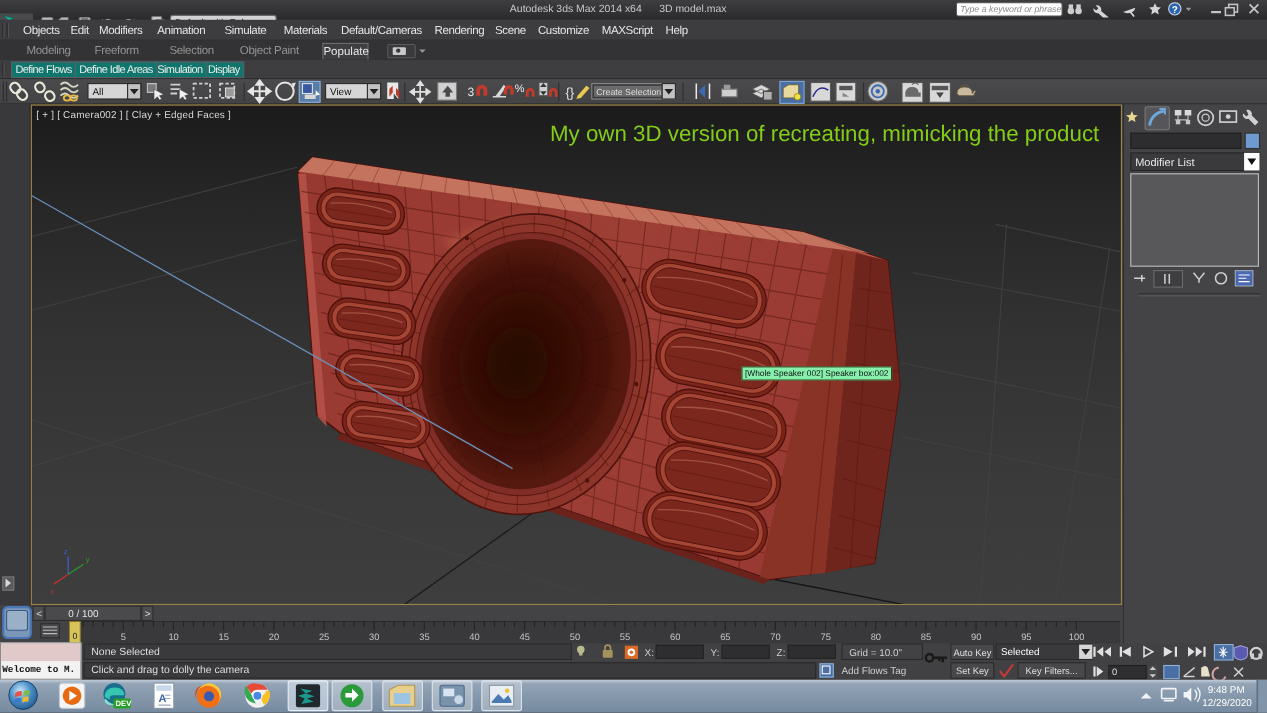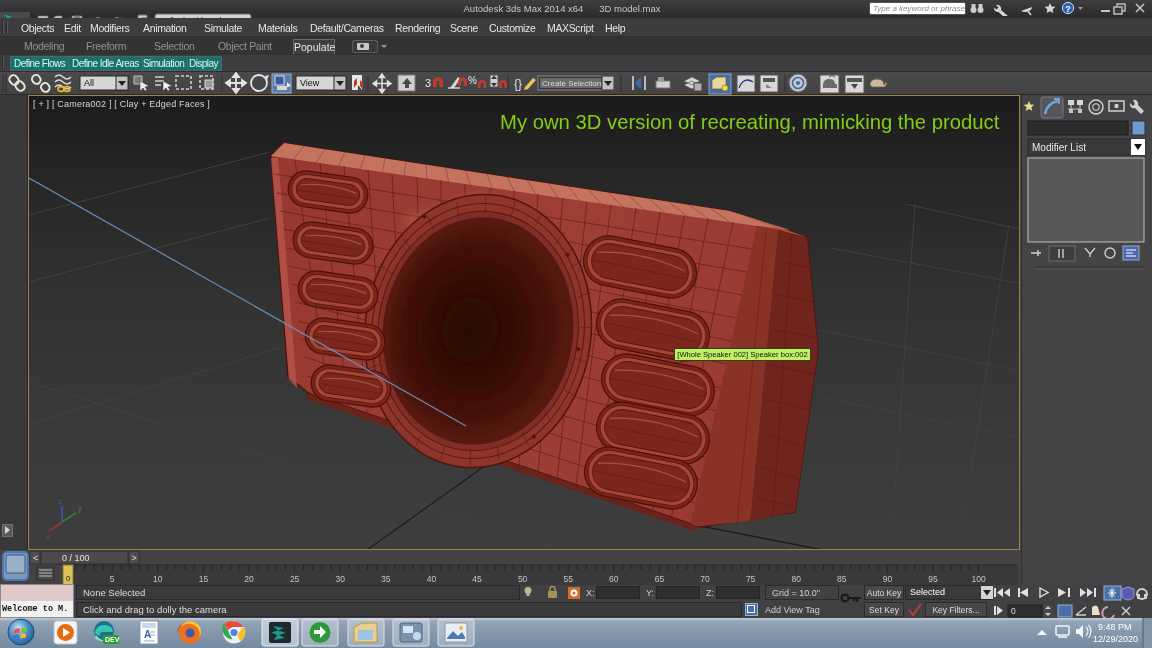--- a/index.html
+++ b/index.html
@@ -18,21 +18,21 @@
 
 #subrow{left:0;top:55px;width:1152px;height:17px;background:#3e3e40;border-bottom:1px solid #2c2c2c;}
 .stab{position:absolute;height:15px;white-space:nowrap;background:#0f766e;border:1px solid #5f5f62;color:#ececec;font-size:10px;letter-spacing:-0.55px;line-height:13px;padding:0 3px;}
 
 #toolbar{left:0;top:72px;width:1152px;height:23px;background:linear-gradient(#4a4a4c,#434345);border-bottom:1px solid #2a2a2a;}
 
 #leftstrip{left:0;top:95px;width:28px;height:455px;background:#39393b;border-right:1px solid #26262a;}
 #vp{left:28px;top:95px;width:992px;height:455px;border:1px solid #9d8347;background:linear-gradient(#1b1b1b,#262626 18%,#323232 45%,#3a3a3a 75%,#3e3e3e);}
 #vplabel{left:33px;top:99px;font-size:9px;color:#d8d8d8;letter-spacing:0.2px;}
 #overlay-text{left:500px;top:111px;width:540px;font-size:20.3px;color:#84cc16;white-space:nowrap;}
-#tooltip{left:674px;top:348px;width:137px;height:13px;background:#bef264;border:1px solid #3a3a18;font-size:7.6px;color:#111;line-height:11px;text-align:center;white-space:nowrap;}
+#tooltip{left:674px;top:333px;width:137px;height:13px;background:#86efac;border:1px solid #3a3a18;font-size:7.6px;color:#111;line-height:11px;text-align:center;white-space:nowrap;}
 
 #rpanel{left:1021px;top:95px;width:131px;height:490px;background:#444446;}
 
 #timeline{left:0;top:550px;width:1021px;height:35px;background:#434345;}
 #ruler{left:62px;top:565px;width:956px;height:20px;background:#3a3a3c;}
 
 #status{left:0;top:585px;width:1152px;height:33px;background:#414143;}
 
 #taskbar{left:0;top:618px;width:1152px;height:30px;background:linear-gradient(#c2cdd9,#93a4b6 12%,#8396aa 55%,#768a9f);}
 .fld{position:absolute;height:13px;background:#2e2e30;border:1px solid #242426;}
@@ -550,21 +550,21 @@
       <div class="fld" style="left:596px;top:2px;width:44px;"></div>
 <div class="lbl" style="left:646px;top:4px;">Y:</div>
       <div class="fld" style="left:656px;top:2px;width:44px;"></div>
 <div class="lbl" style="left:706px;top:4px;">Z:</div>
       <div class="fld" style="left:716px;top:2px;width:44px;"></div>
 
 <div class="abs" style="left:765px;top:1px;width:74px;height:15px;background:#424244;border:1px solid #2a2a2c;"></div>
 <div class="lbl" style="left:772px;top:4px;">Grid = 10.0"</div>
 <div class="abs" style="left:745px;top:19px;width:13px;height:13px;background:#4a6fa5;border:1px solid #8fb3dd;"></div>
 <div class="abs" style="left:747px;top:21px;width:8px;height:8px;border:1.5px solid #fff;"></div>
-<div class="lbl" style="left:765px;top:21px;">Add View Tag</div>
+<div class="lbl" style="left:765px;top:21px;">Add Flows Tag</div>
 
 <svg class="abs" style="left:840px;top:6px;" width="24" height="16" viewBox="0 0 24 16">
 <circle cx="5" cy="8" r="3.4" fill="none" stroke="#191919" stroke-width="2.2"></circle>
 <path d="M8 8 l13 0 m-4 0 l0 4 m-3 -4 l0 3" stroke="#191919" stroke-width="2.2"></path>
 </svg>
 <div class="btn" style="left:864px;top:1px;width:40px;height:15px;line-height:14px;font-size:8.5px;">Auto Key</div>
 <div class="abs" style="left:905px;top:1px;width:88px;height:15px;background:#3a3a3c;border:1px solid #2a2a2c;"></div>
 <div class="lbl" style="left:910px;top:3px;color:#fff;">Selected</div>
 <div class="abs" style="left:981px;top:2px;width:12px;height:13px;background:#d5d5d5;"></div>
 <svg class="abs" style="left:983px;top:6px;" width="9" height="6" viewBox="0 0 9 6">

